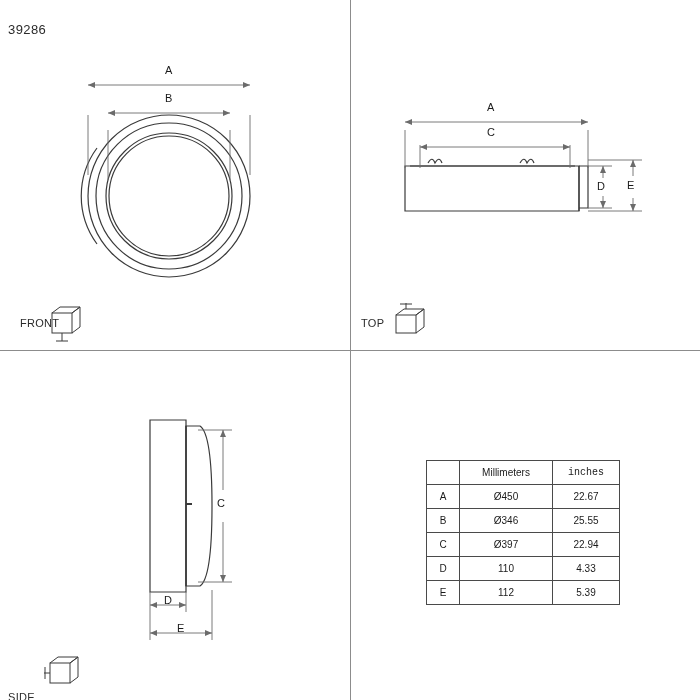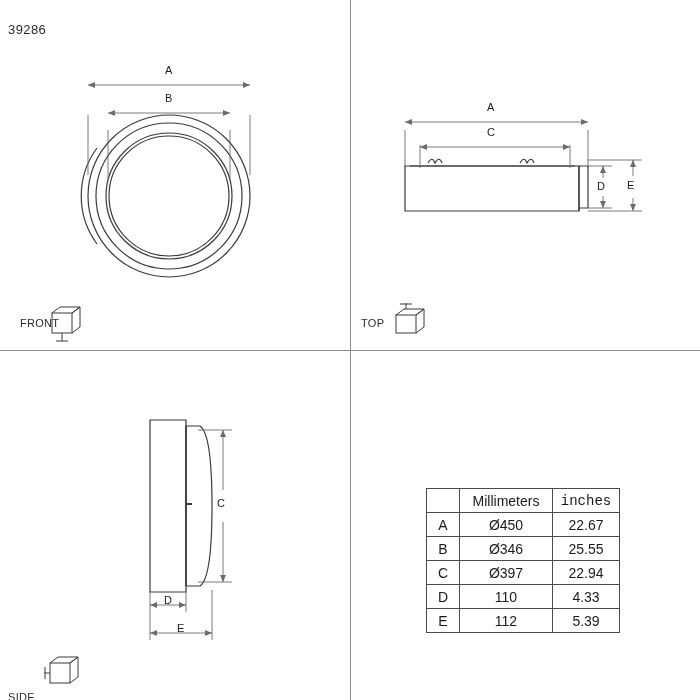--- a/index.html
+++ b/index.html
@@ -60,23 +60,22 @@
     position: absolute;
   }
   svg { display: block; overflow: visible; }
 
   
   .spec-table {
     position: absolute;
     left: 76px;
     top: 110px;
     border-collapse: collapse;
-    font-size: 14px;
+    font-size: 10px;
     color: #1a1a1a;
-    margin-top: 28px;
   }
   .spec-table td, .spec-table th {
     border: 1px solid #4a4a4a;
     text-align: center;
     font-weight: normal;
     padding: 0;
     height: 23px;
   }
   .spec-table .c-key { width: 32px; }
   .spec-table .c-mm  { width: 92px; }

